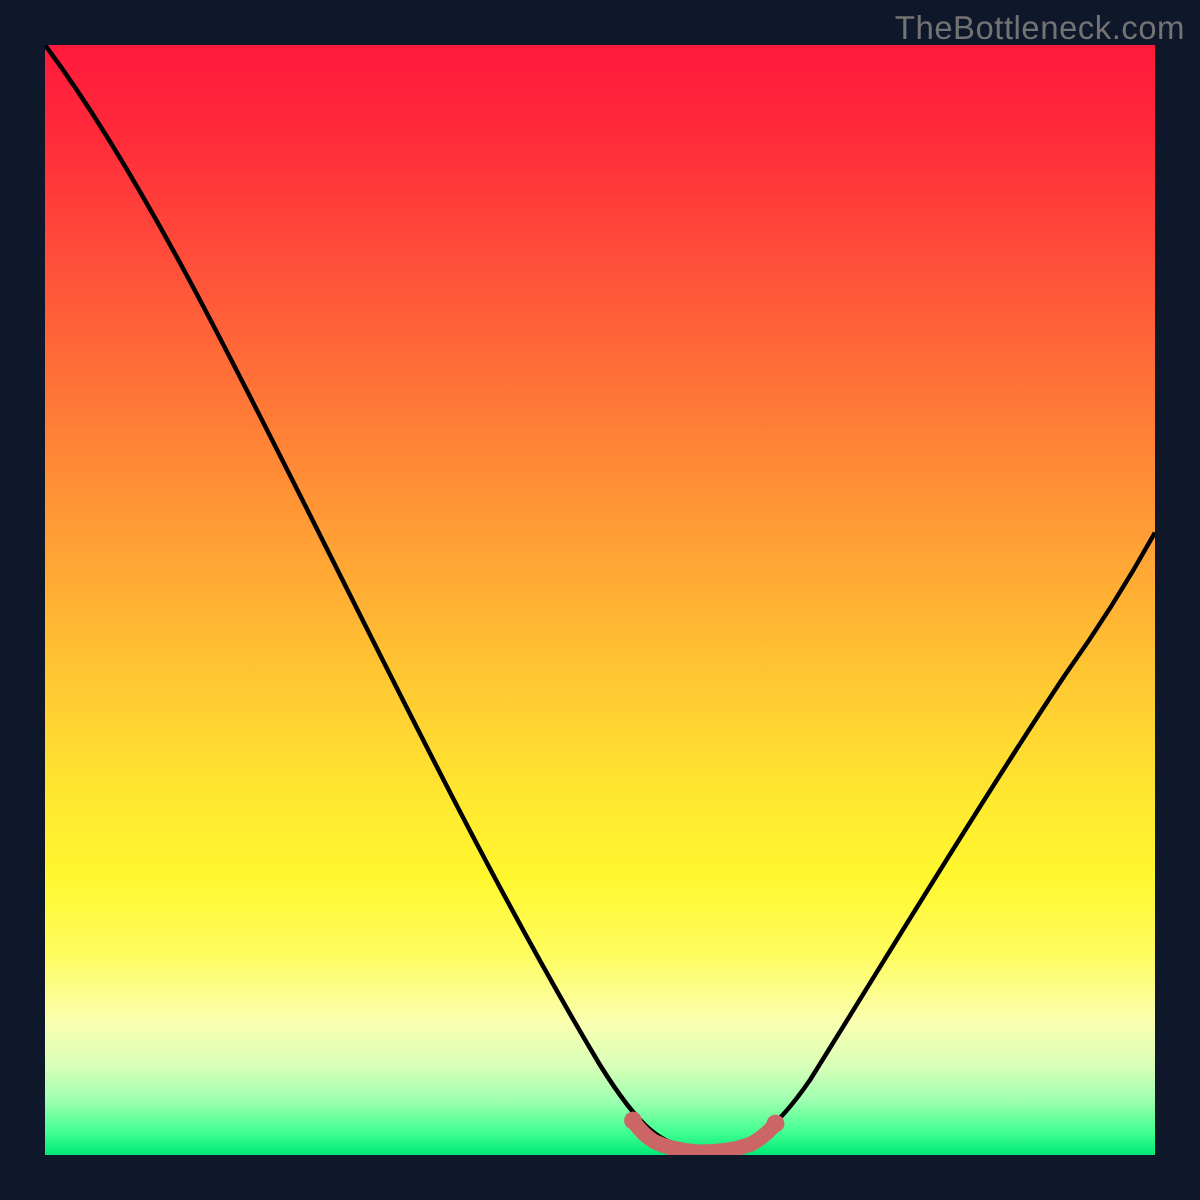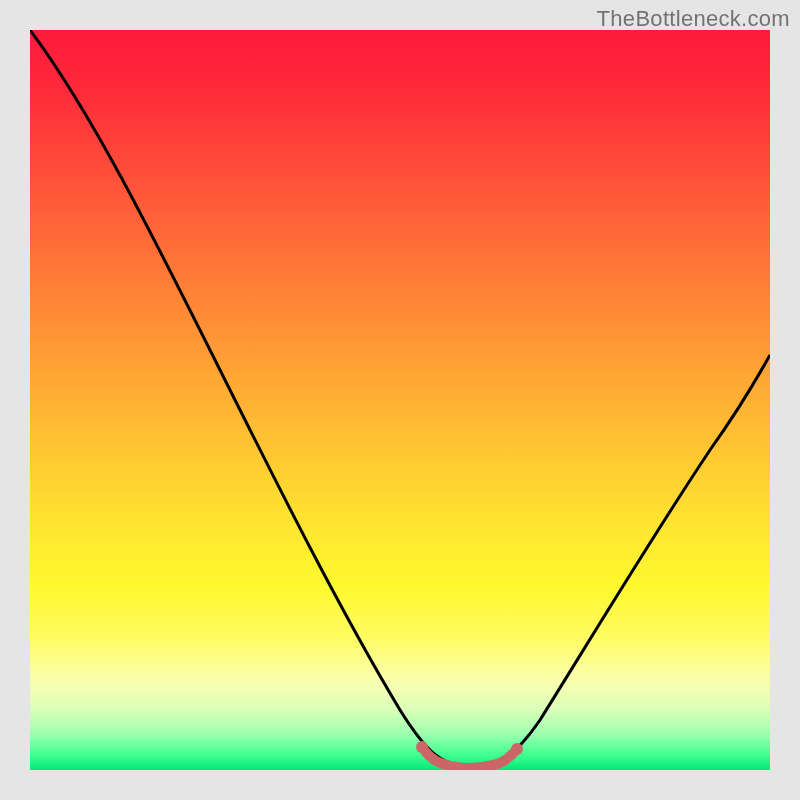--- a/index.html
+++ b/index.html
@@ -7,21 +7,21 @@
     padding: 0;
     width: 800px;
     height: 800px;
     background: #000;
     overflow: hidden;
   }
   .chart-container {
     position: relative;
     width: 800px;
     height: 800px;
-    background: #e5e5e5;
+    background: #0f172a;
   }
   .plot-area {
     position: absolute;
     left: 30px;
     top: 30px;
     width: 740px;
     height: 740px;
   }
   .gradient-bg {
     position: absolute;

